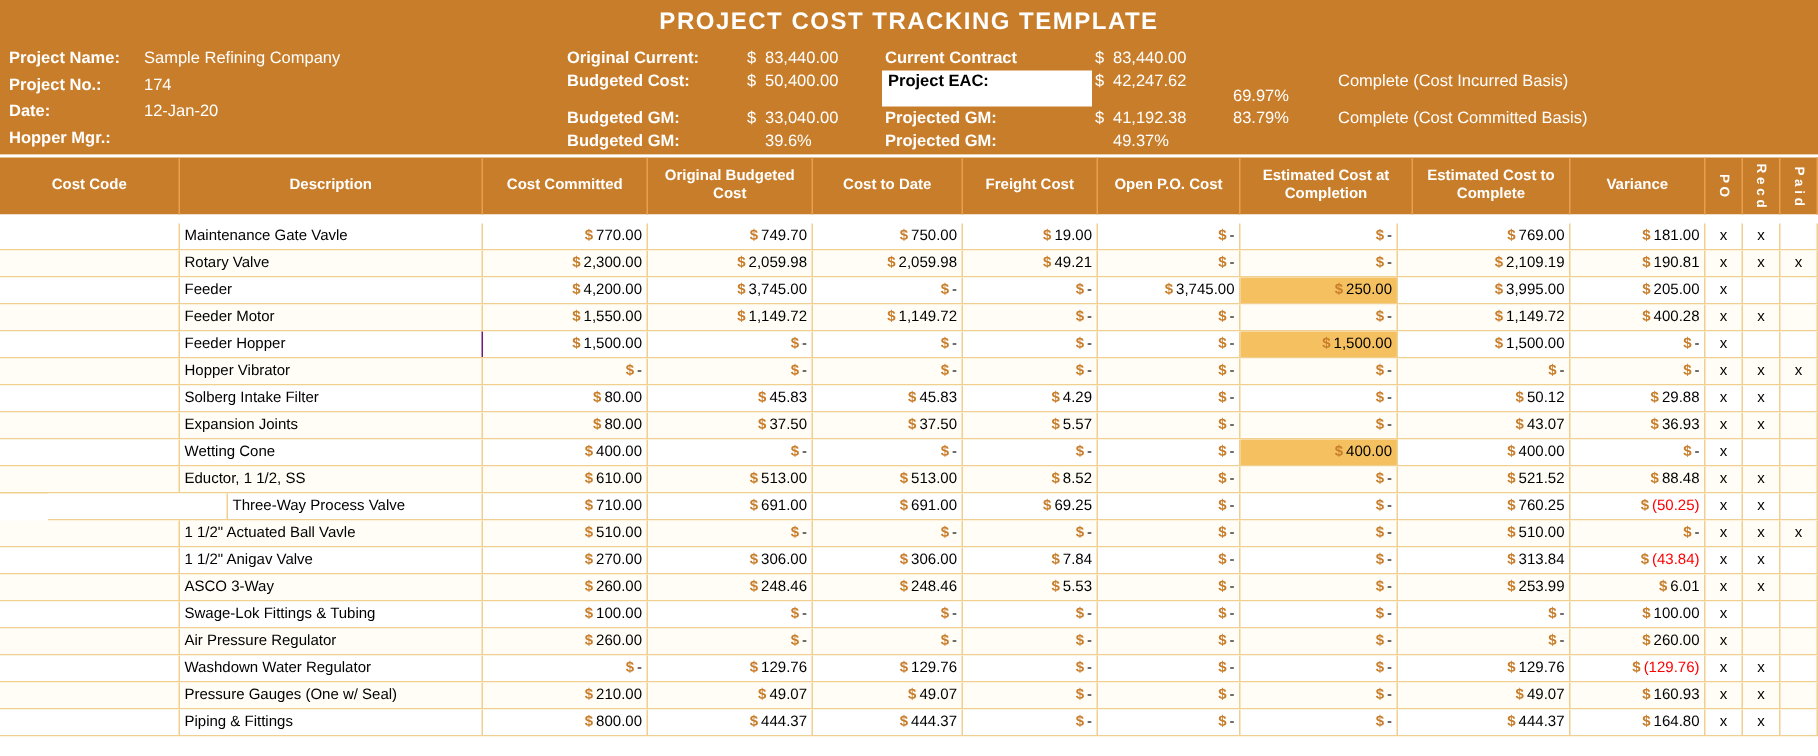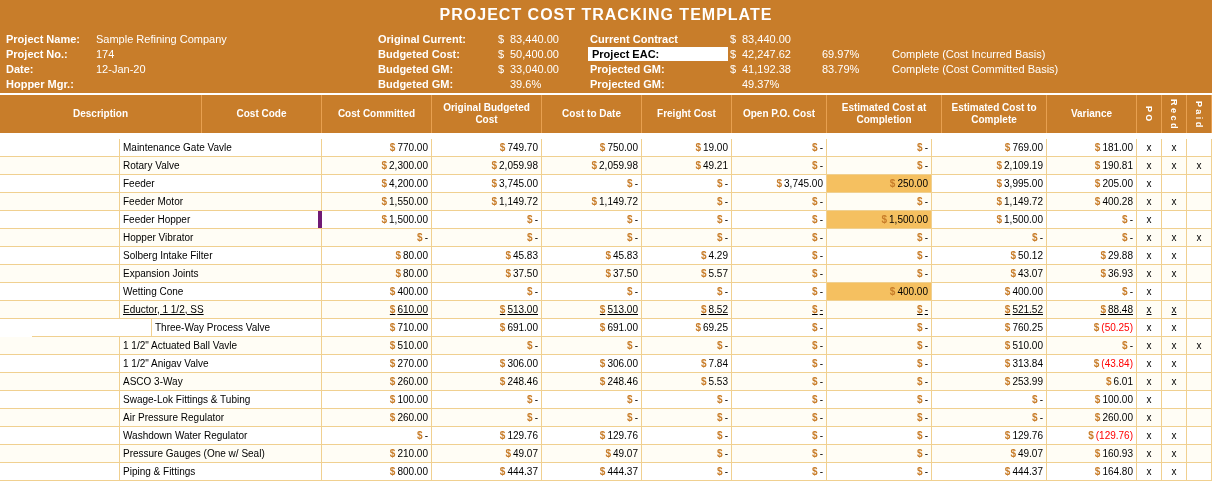--- a/index.html
+++ b/index.html
@@ -124,21 +124,21 @@
     <span style="padding:1px 2px;">83,440.00</span>
     <span></span>
     <span></span>
 
     <span style="font-weight:bold;padding:1px 2px;">Budgeted Cost:</span>
     <span style="padding:1px 2px;">$</span>
     <span style="padding:1px 2px;">50,400.00</span>
     <span style="background:#fff;color:#000;font-weight:bold;padding:1px 4px;">Project EAC:</span>
     <span style="padding:1px 2px;">$</span>
     <span style="padding:1px 2px;">42,247.62</span>
-    <span style="padding:1px 2px;">69.97%</span>
+    <span style="padding:1px 2px;margin-top:10px;">69.97%</span>
     <span style="padding:1px 2px;">Complete (Cost Incurred Basis)</span>
 
     <span style="font-weight:bold;padding:1px 2px;">Budgeted GM:</span>
     <span style="padding:1px 2px;">$</span>
     <span style="padding:1px 2px;">33,040.00</span>
     <span style="padding:1px 2px;font-weight:bold;">Projected GM:</span>
     <span style="padding:1px 2px;">$</span>
     <span style="padding:1px 2px;">41,192.38</span>
     <span style="padding:1px 2px;">83.79%</span>
     <span style="padding:1px 2px;">Complete (Cost Committed Basis)</span>
@@ -148,26 +148,26 @@
     <span style="padding:1px 2px;">39.6%</span>
     <span style="padding:1px 2px;font-weight:bold;">Projected GM:</span>
     <span style="padding:1px 2px;"></span>
     <span style="padding:1px 2px;">49.37%</span>
     <span></span>
     <span></span>
   </div>
 </div>
 
 <div class="table-header-row">
+  <div class="th-cell col-costcode">
+    <span>Cost Code</span>
+  </div>
   <div class="th-cell col-desc">
     <span>Description</span>
   </div>
-  <div class="th-cell col-costcode">
-    <span>Cost Code</span>
-  </div>
   <div class="th-cell col-committed">
     <span>Cost Committed</span>
   </div>
   <div class="th-cell col-orig" style="text-align:center;">
     <span style="white-space:pre-line;text-align:center;">Original  Budgeted Cost</span>
   </div>
   <div class="th-cell col-todate">
     <span>Cost to Date</span>
   </div>
   <div class="th-cell col-freight">
@@ -350,21 +350,21 @@
     <div class="td-cell" style="width:90px;min-width:90px;justify-content:flex-end;gap:2px;border-right:1px solid #f0d090;">
         <span style="color:#c87d2a;font-weight:bold;">$</span>
         <span>400.28</span>
       </div>
     <div class="td-cell" style="width:25px;min-width:25px;justify-content:center;border-right:1px solid #f0d090;">x</div>
     <div class="td-cell" style="width:25px;min-width:25px;justify-content:center;border-right:1px solid #f0d090;">x</div>
     <div class="td-cell" style="width:25px;min-width:25px;justify-content:center;"></div>
   </div>
     <div class="data-row" style="background: rgb(255, 255, 255);">
     <div class="td-cell" style="width:120px;min-width:120px;border-right:1px solid #f0d090;"></div>
-    <div class="td-cell" style="flex:1;border-right:4px solid #701a75;">Feeder Hopper</div>
+    <div class="td-cell" style="flex:1;border-right:1px solid #701a75;">Feeder Hopper</div>
     <div class="td-cell" style="width:110px;min-width:110px;justify-content:flex-end;gap:2px;border-right:1px solid #f0d090;">
         <span style="color:#c87d2a;font-weight:bold;">$</span>
         <span>1,500.00</span>
       </div>
     <div class="td-cell" style="width:110px;min-width:110px;justify-content:flex-end;gap:2px;border-right:1px solid #f0d090;">
         <span style="color:#c87d2a;font-weight:bold;">$</span>
         <span>-</span>
       </div>
     <div class="td-cell" style="width:100px;min-width:100px;justify-content:flex-end;gap:2px;border-right:1px solid #f0d090;">
         <span style="color:#c87d2a;font-weight:bold;">$</span>
@@ -543,21 +543,21 @@
         <span>400.00</span>
       </div>
     <div class="td-cell" style="width:90px;min-width:90px;justify-content:flex-end;gap:2px;border-right:1px solid #f0d090;">
         <span style="color:#c87d2a;font-weight:bold;">$</span>
         <span>-</span>
       </div>
     <div class="td-cell" style="width:25px;min-width:25px;justify-content:center;border-right:1px solid #f0d090;">x</div>
     <div class="td-cell" style="width:25px;min-width:25px;justify-content:center;border-right:1px solid #f0d090;"></div>
     <div class="td-cell" style="width:25px;min-width:25px;justify-content:center;"></div>
   </div>
-    <div class="data-row" style="background: rgb(255, 253, 245); text-decoration: underline;">
+    <div class="data-row" style="background: rgb(255, 253, 245);">
     <div class="td-cell" style="width:120px;min-width:120px;border-right:1px solid #f0d090;"></div>
     <div class="td-cell" style="flex:1;border-right:1px solid #f0d090;">Eductor, 1 1/2, SS</div>
     <div class="td-cell" style="width:110px;min-width:110px;justify-content:flex-end;gap:2px;border-right:1px solid #f0d090;">
         <span style="color:#c87d2a;font-weight:bold;">$</span>
         <span>610.00</span>
       </div>
     <div class="td-cell" style="width:110px;min-width:110px;justify-content:flex-end;gap:2px;border-right:1px solid #f0d090;">
         <span style="color:#c87d2a;font-weight:bold;">$</span>
         <span>513.00</span>
       </div>

